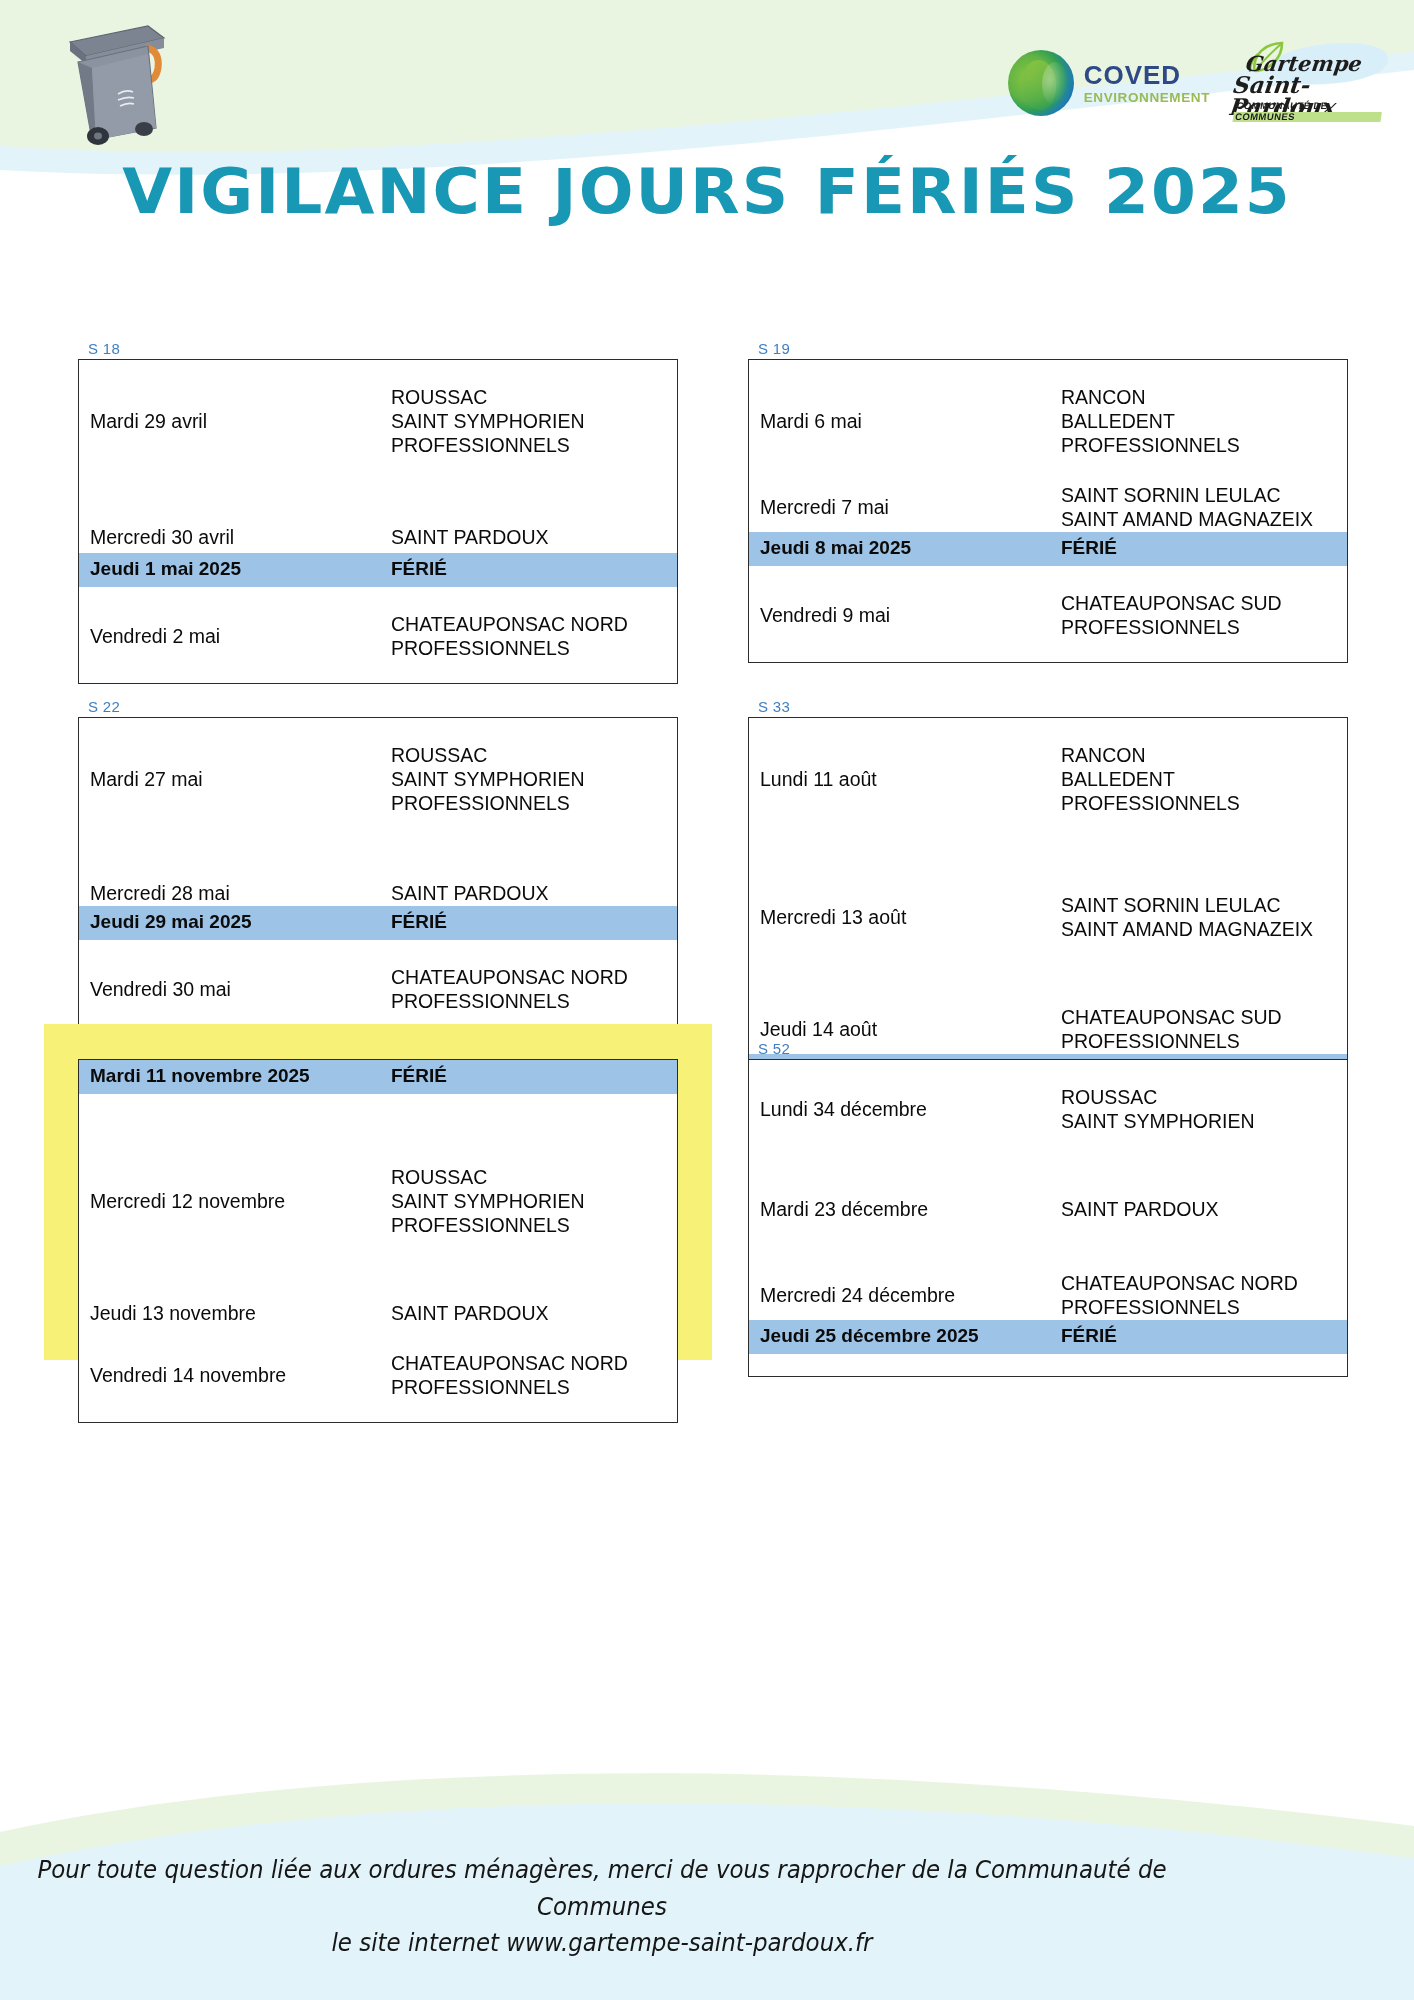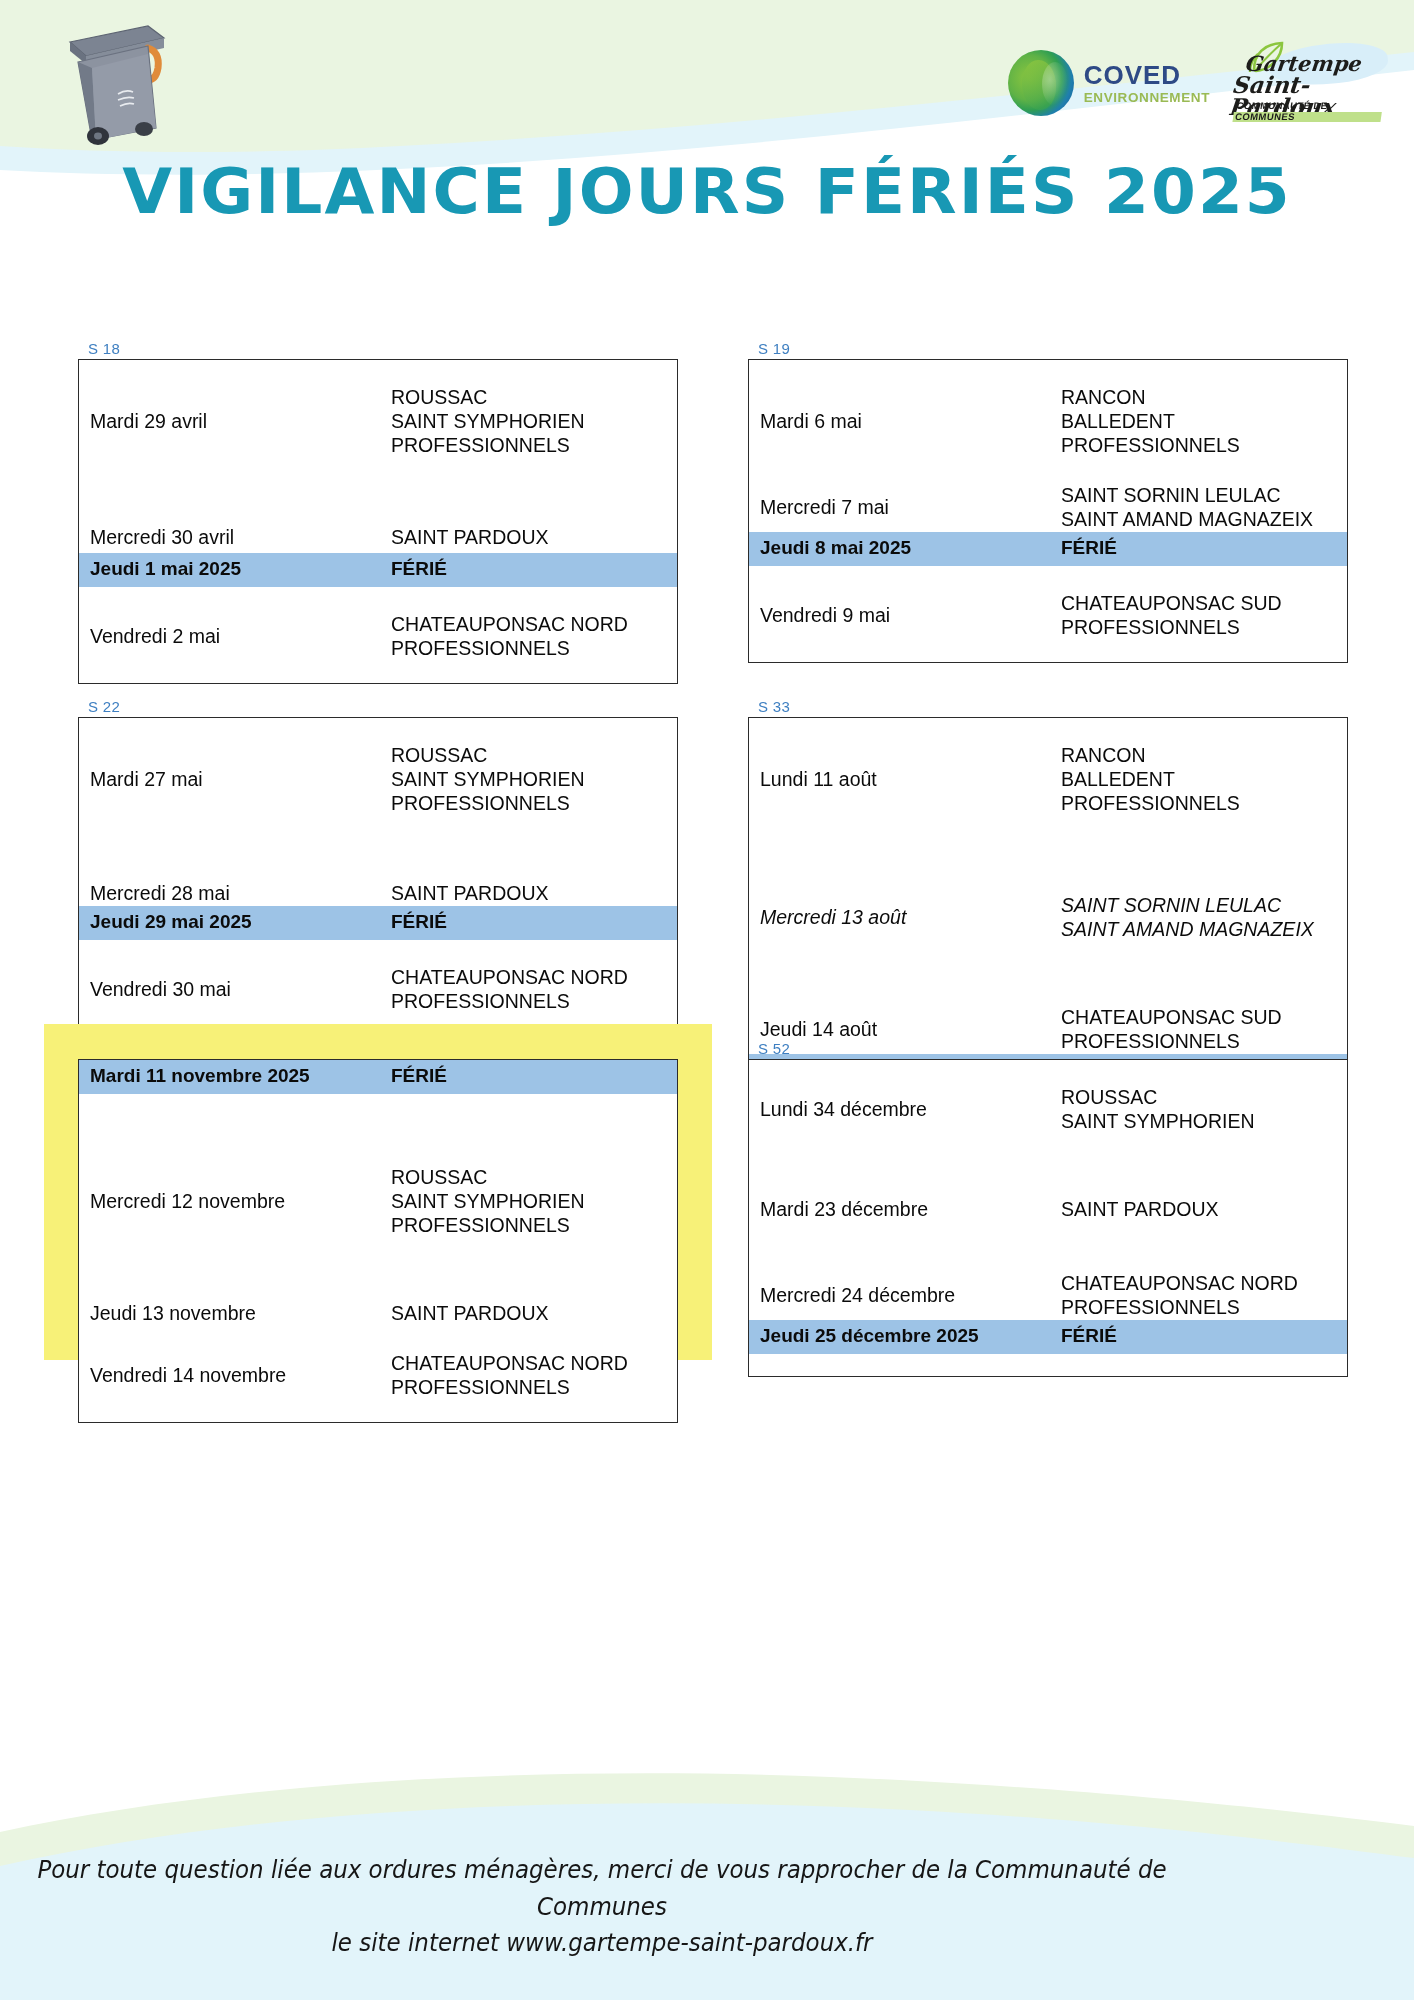--- a/index.html
+++ b/index.html
@@ -275,21 +275,21 @@
         <div class="week-label" style="color: rgb(62, 127, 193);">S 33</div>
         <div class="tbl" style="position: relative; min-height: 310px;">
           <div class="row row-normal" style="margin-top: 26px;">
             <div class="day">Lundi 11 août</div>
             <div class="loc">
               <div>RANCON</div>
               <div>BALLEDENT</div>
               <div>PROFESSIONNELS</div>
             </div>
           </div>
-          <div class="row row-normal" style="margin-top: 78px; font-style: italic;">
+          <div class="row row-normal" style="margin-top: 78px;">
             <div class="day">Mercredi 13 août</div>
             <div class="loc">
               <div>SAINT SORNIN LEULAC</div>
               <div>SAINT AMAND MAGNAZEIX</div>
             </div>
           </div>
           <div class="row row-normal" style="margin-top: 64px;">
             <div class="day">Jeudi 14 août</div>
             <div class="loc">
               <div>CHATEAUPONSAC SUD</div>

